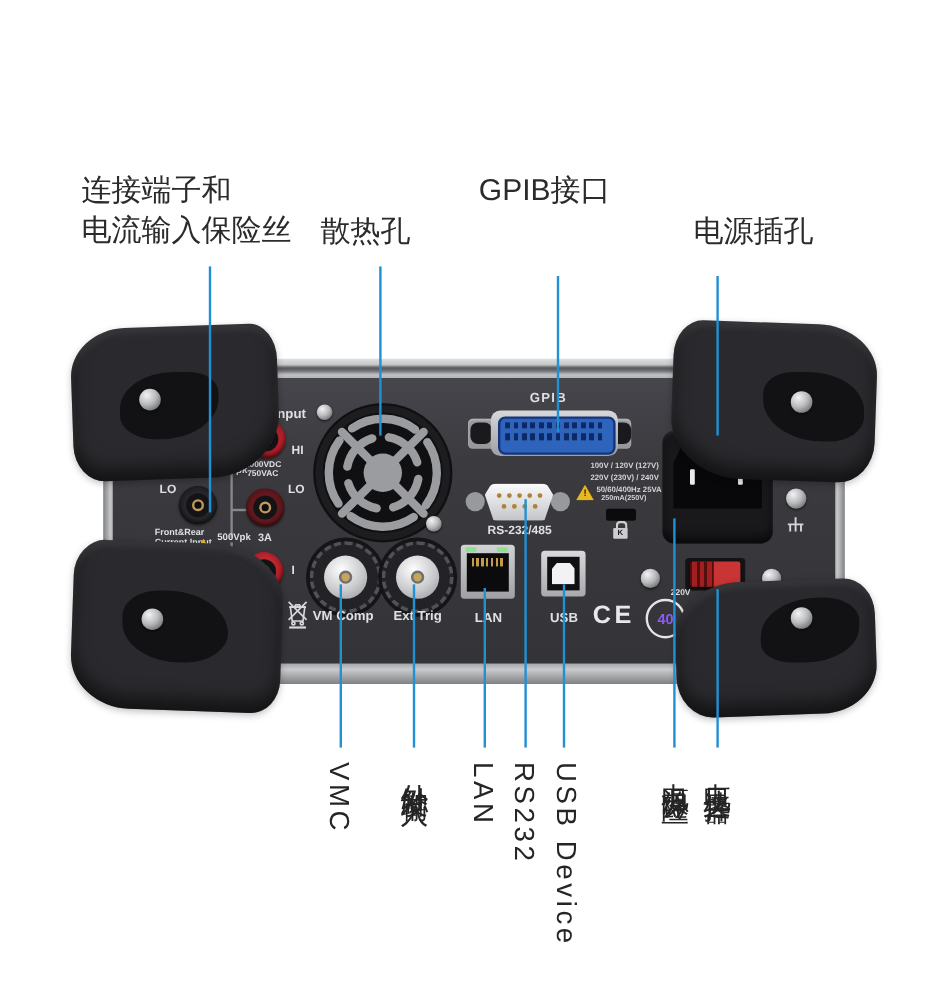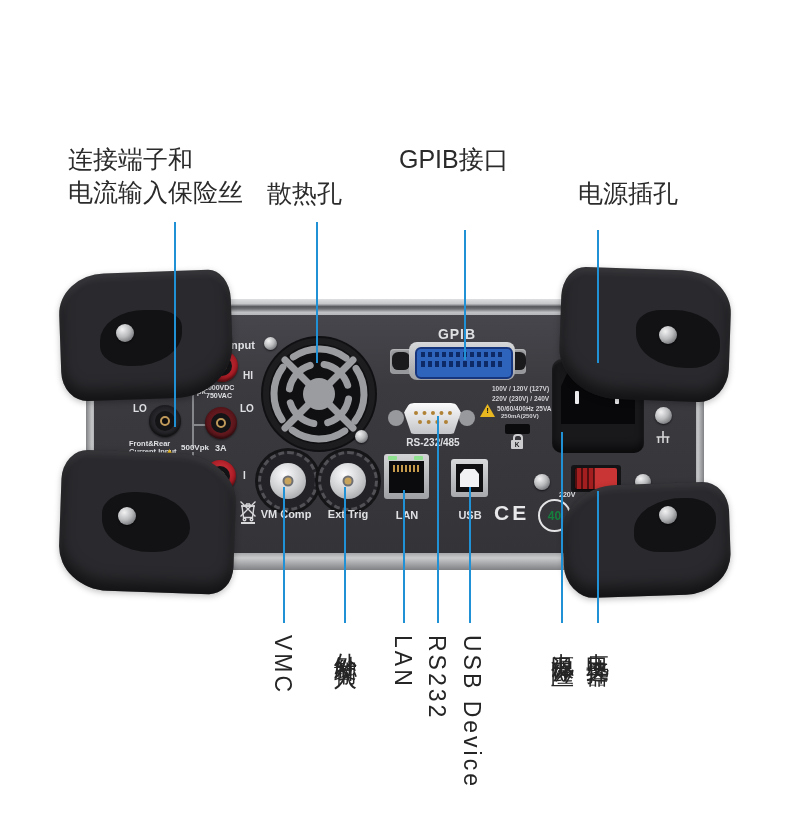--- a/index.html
+++ b/index.html
@@ -74,21 +74,21 @@
          font-size:6.5px;font-weight:bold;color:#1a1a1d;text-align:center;line-height:9px;}
   .lockicon::before{content:"";position:absolute;left:2px;top:-6px;width:6px;height:6px;
          border:2px solid #cdcdd0;border-bottom:none;border-radius:4px 4px 0 0;}
 
   
   .bumper{position:absolute;z-index:8;background:#2a2a2e;
          box-shadow:inset 0 5px 6px rgba(255,255,255,.07),inset 0 -10px 14px rgba(0,0,0,.55),0 2px 6px rgba(0,0,0,.25);}
   .recess{position:absolute;z-index:9;background:#121215;}
 
   .envmark{position:absolute;z-index:5;width:29px;height:29px;border:2.5px solid #e4e4e6;border-radius:50%;
-         display:flex;align-items:center;justify-content:center;font-size:12px;font-weight:bold;color:#15803d;}
+         display:flex;align-items:center;justify-content:center;font-size:12px;font-weight:bold;color:#8b5cf6;}
 </style>
 </head>
 <body>
 
 <div class="scene">
 
 
   <div class="toplabel" style="left:68px;top:143px;">
     <div>连接端子和</div>
     <div>电流输入保险丝</div>
@@ -177,21 +177,21 @@
     <g stroke="#9b9c9f" fill="none" stroke-linecap="round">
       <circle cx="65" cy="65" r="30" stroke-width="7" stroke-dasharray="33 14" transform="rotate(10 65 65)"></circle>
       <circle cx="65" cy="65" r="45" stroke-width="7" stroke-dasharray="56 14.7" transform="rotate(55 65 65)"></circle>
       <path stroke-width="7" d="M73.5 73.5 L99 99 M56.5 73.5 L31 99 M73.5 56.5 L99 31 M56.5 56.5 L31 31"></path>
     </g>
     <circle cx="65" cy="65" r="16" fill="#9b9c9f"></circle>
   </svg>
   <div class="screw" style="left:264px;top:337px;width:13px;height:13px;"></div>
   <div class="screw" style="left:355px;top:430px;width:13px;height:13px;"></div>
 
-  <div class="ptext" style="left:432px;top:326px;width:50px;text-align:center;font-size:14px;letter-spacing:1px;">GPIB</div>
+  <div class="ptext" style="left:432px;top:326px;width:50px;text-align:center;font-size:11px;letter-spacing:1px;">GPIB</div>
   <div class="d" style="left:390px;top:349px;width:136px;height:25px;background:#97989b;border-radius:4px;box-shadow:inset 0 1px 2px rgba(255,255,255,.4);"></div>
   <div class="d" style="left:392px;top:352px;width:18px;height:18px;background:#1a1a1d;border-radius:35%;"></div>
   <div class="d" style="left:508px;top:352px;width:18px;height:18px;background:#1a1a1d;border-radius:35%;"></div>
   <div class="d" style="left:409px;top:342px;width:106px;height:38px;background:linear-gradient(#d7d8da,#9fa0a3);border-radius:8px;"></div>
   <div class="d" style="left:415px;top:347px;width:94px;height:28px;background:#2f64bd;border:2px solid #16357c;border-radius:6px;"></div>
   <div class="d" style="left:421px;top:352px;width:83px;height:5px;background:repeating-linear-gradient(90deg,#0d2a66 0 4px,transparent 4px 7px);"></div>
   <div class="d" style="left:421px;top:361px;width:83px;height:6px;background:repeating-linear-gradient(90deg,#0d2a66 0 4px,transparent 4px 7px);"></div>
 
   <div class="d" style="left:388px;top:410px;width:16px;height:16px;border-radius:50%;background:#98999c;"></div>
   <div class="d" style="left:459px;top:410px;width:16px;height:16px;border-radius:50%;background:#98999c;"></div>

